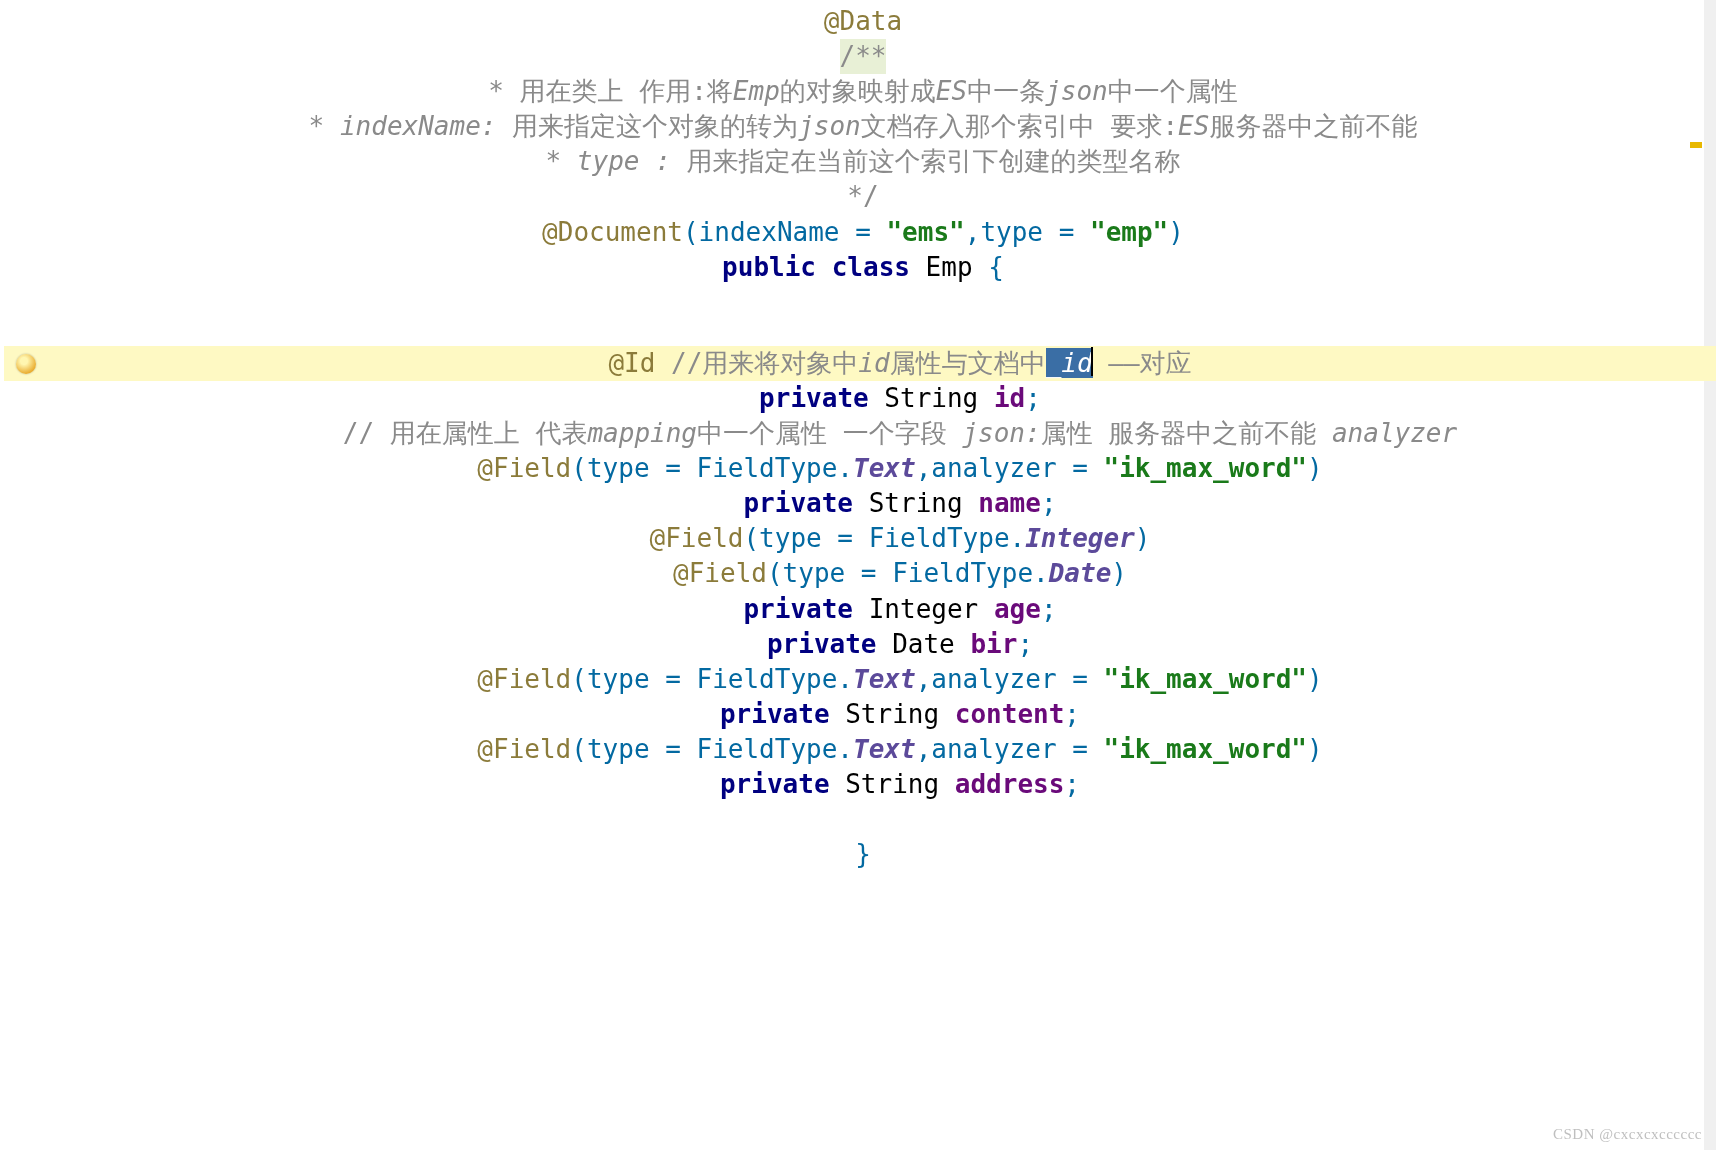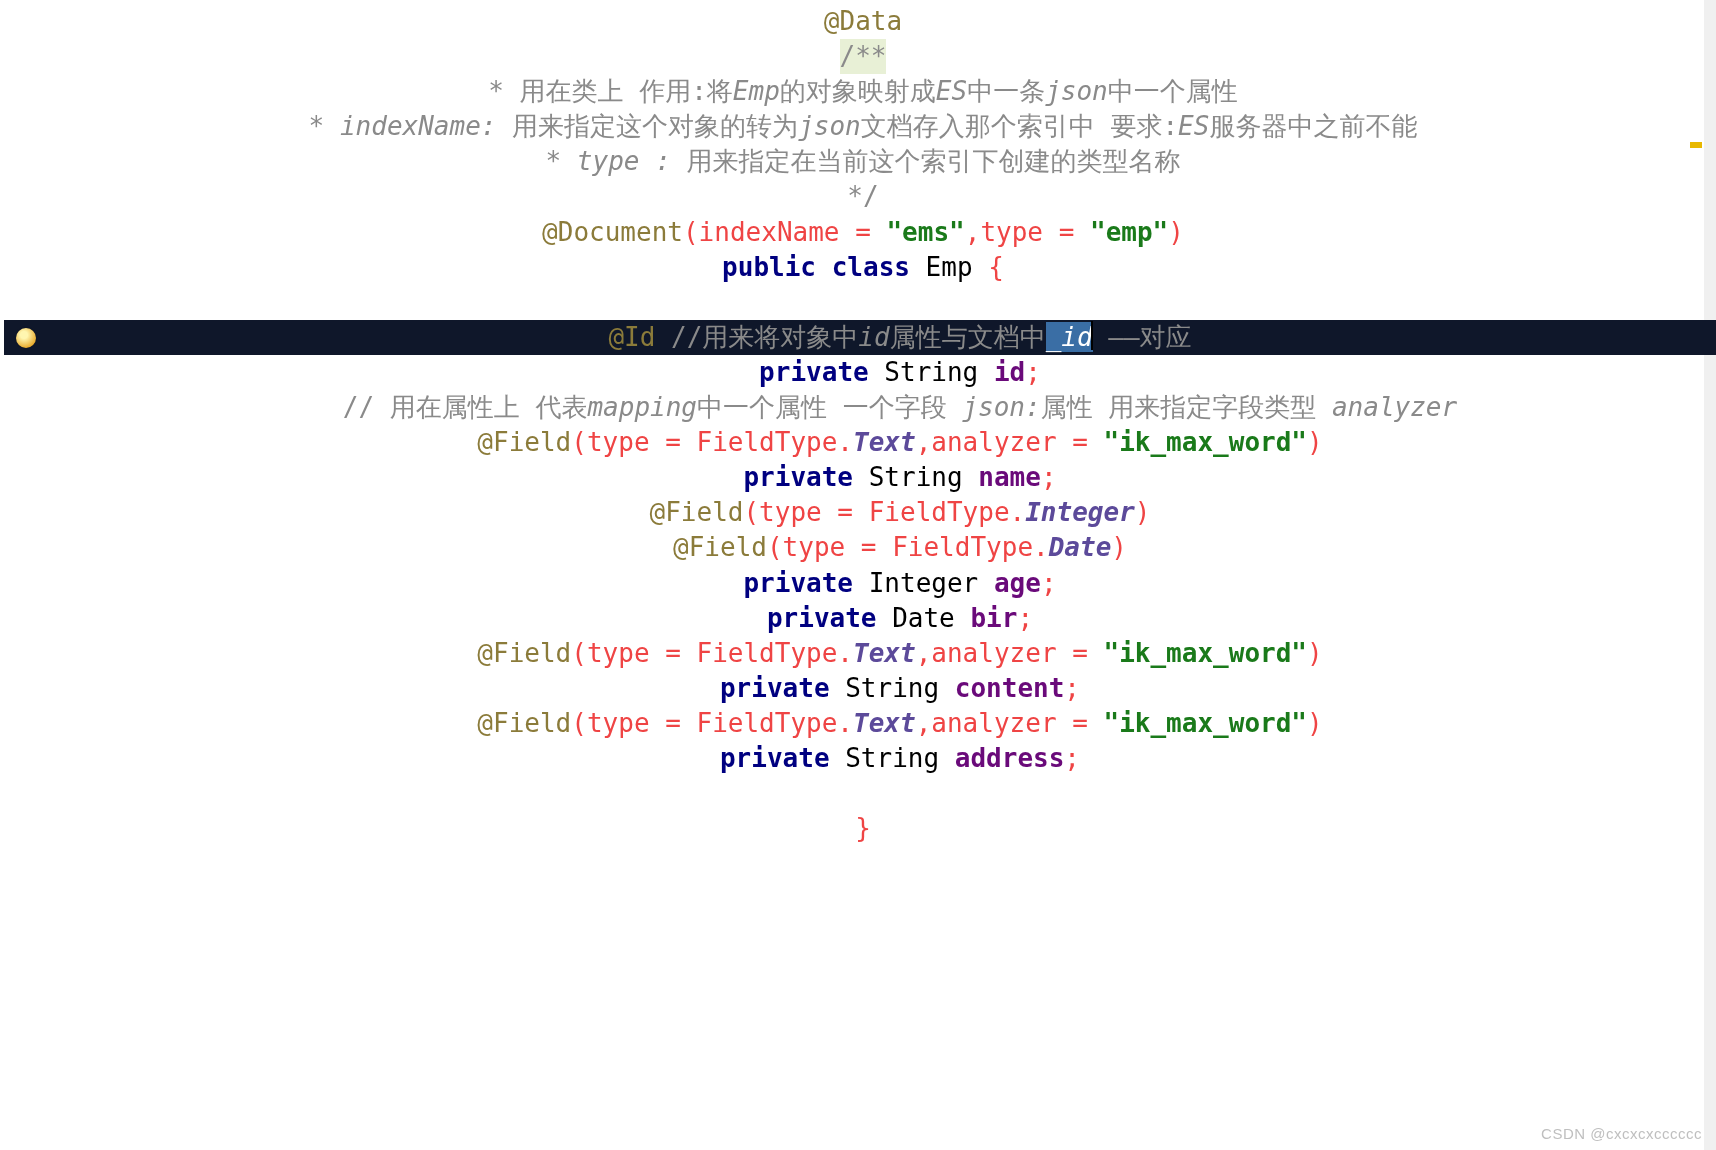--- a/index.html
+++ b/index.html
@@ -11,31 +11,31 @@
     color: #000000;
     padding: 4px 0 0 4px;
     white-space: nowrap;
     overflow: hidden;
     position: relative;
     width: 1716px;
     height: 1150px;
   }
   .code-area { position: relative; text-align: center; }
   .line { position: relative; padding-left: 6px; }
-  .highlight-line { background: #0f172a; }
+  .highlight-line { background: #fef9c3; margin-top: 26px; }
   .doc-open { background: #e8f0d6; display: inline-block; }
   .comment { color: #8a8a8a; }
   .comment-italic { color: #8a8a8a; font-style: italic; }
   .annotation { color: #8b7b3a; }
   .keyword { color: #000080; font-weight: bold; }
   .string { color: #1a7a1a; font-weight: bold; }
   .type-ref { color: #5c4a9a; font-style: italic; font-weight: bold; }
   .field-name { color: #6a0a7a; font-weight: bold; }
   .identifier { color: #000; }
-  .punct { color: #ef4444; }
+  .punct { color: #0369a1; }
   .indent1 { padding-left: 80px; }
   .indent1b { position: relative; }
   .gutter-bulb {
     position: absolute;
     left: 12px;
     width: 20px; height: 20px;
     background: radial-gradient(circle at 40% 35%, #fff6b0 20%, #e8a828 75%);
     border-radius: 50%;
     box-shadow: 0 0 2px rgba(0,0,0,0.3);
     top: 8px;
@@ -49,21 +49,21 @@
     display: inline-block;
     width: 2px; height: 1.1em;
     background: #000;
     vertical-align: -4px;
     margin-left: -2px;
   }
   .watermark {
     position: absolute;
     right: 14px;
     bottom: 6px;
-    font-family: Liberation Sans, sans-serif;
+    font-family: Liberation Serif, serif;
     font-size: 15px;
     color: #bfbfbf;
     letter-spacing: 0.5px;
   }
   .scrollbar {
     position: absolute;
     right: 0; top: 0;
     width: 12px; height: 100%;
     background: #f0f0f0;
   }
@@ -121,21 +121,21 @@
   <div class="line highlight-line indent1 indent1b">
     <span class="gutter-bulb"></span>
     <span class="annotation">@Id</span> <span class="comment">//</span><span class="comment">用来将对象中</span><span class="comment-italic">id</span><span class="comment">属性与文档中</span><span class="selection">_id</span><span class="caret"></span><span class="comment"> ——对应</span>
   </div>
 
   <div class="line indent1">
     <span class="keyword">private</span> <span class="identifier">String</span> <span class="field-name">id</span><span class="punct">;</span>
   </div>
 
   <div class="line indent1">
-    <span class="comment">//</span><span class="comment"> 用在属性上 代表</span><span class="comment-italic">mapping</span><span class="comment">中一个属性 一个字段 </span><span class="comment-italic">json:</span><span class="comment">属性 用来指定字段类型 </span><span class="comment-italic">analyzer</span>
+    <span class="comment">//</span><span class="comment"> 用在属性上 代表</span><span class="comment-italic">mapping</span><span class="comment">中一个属性 一个字段 </span><span class="comment-italic">json:</span><span class="comment">属性 服务器中之前不能 </span><span class="comment-italic">analyzer</span>
   </div>
 
   <div class="line indent1">
     <span class="annotation">@Field</span><span class="punct">(type = FieldType.</span><span class="type-ref">Text</span><span class="punct">,analyzer = </span><span class="string">"ik_max_word"</span><span class="punct">)</span>
   </div>
   <div class="line indent1">
     <span class="keyword">private</span> <span class="identifier">String</span> <span class="field-name">name</span><span class="punct">;</span>
   </div>
 
   <div class="line indent1">

